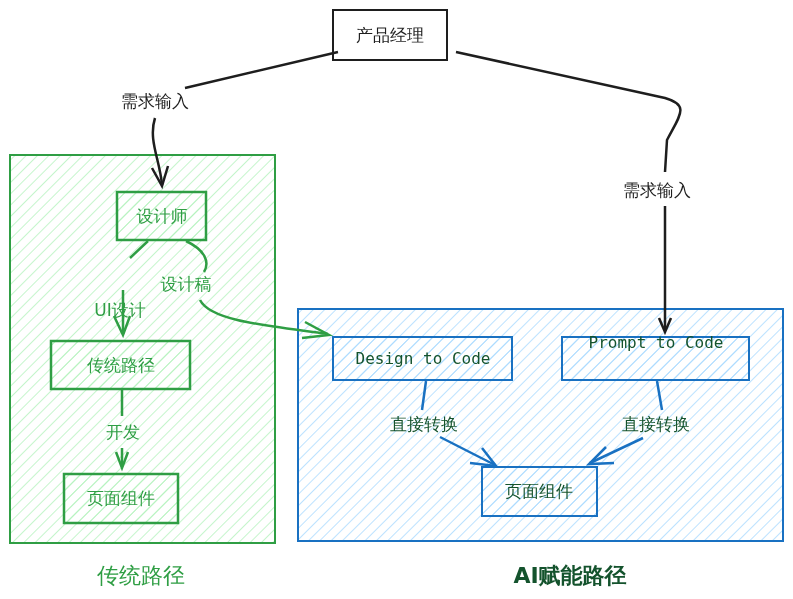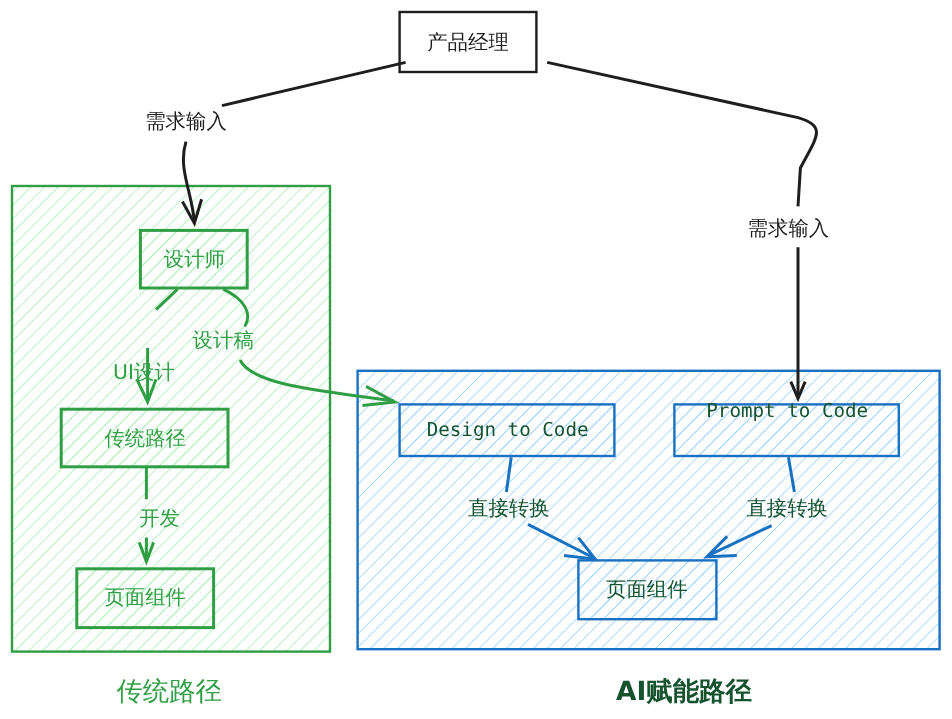--- a/index.html
+++ b/index.html
@@ -61,21 +61,21 @@
 </svg>
 
 <div class="lbl black" style="left:390px; top:35px;">产品经理</div>
 <div class="lbl black" style="left:155px; top:101px;">需求输入</div>
 <div class="lbl black" style="left:657px; top:190px;">需求输入</div>
 
 <div class="lbl green" style="left:162px; top:216px;">设计师</div>
 <div class="lbl green" style="left:120px; top:274px;margin-top:36px;">UI设计</div>
 <div class="lbl green" style="left:186px; top:284px;">设计稿</div>
 <div class="lbl green" style="left:121px; top:365px;">传统路径</div>
-<div class="lbl green" style="left:133px; top:432px;">开发</div>
+<div class="lbl green" style="left:123px; top:432px;">开发</div>
 <div class="lbl green" style="left:121px; top:498px;">页面组件</div>
 <div class="lbl green caption" style="left:141px; top:576px;">传统路径</div>
 
 <div class="lbl blue mono" style="left:423px; top:358px;">Design to Code</div>
 <div class="lbl blue mono" style="left:656px; top:342px;">Prompt to Code</div>
 <div class="lbl blue" style="left:424px; top:424px;">直接转换</div>
 <div class="lbl blue" style="left:656px; top:424px;">直接转换</div>
 <div class="lbl blue" style="left:539px; top:491px;">页面组件</div>
 <div class="lbl blue caption" style="left:570px; top:576px;font-weight:bold;">AI赋能路径</div>
 

